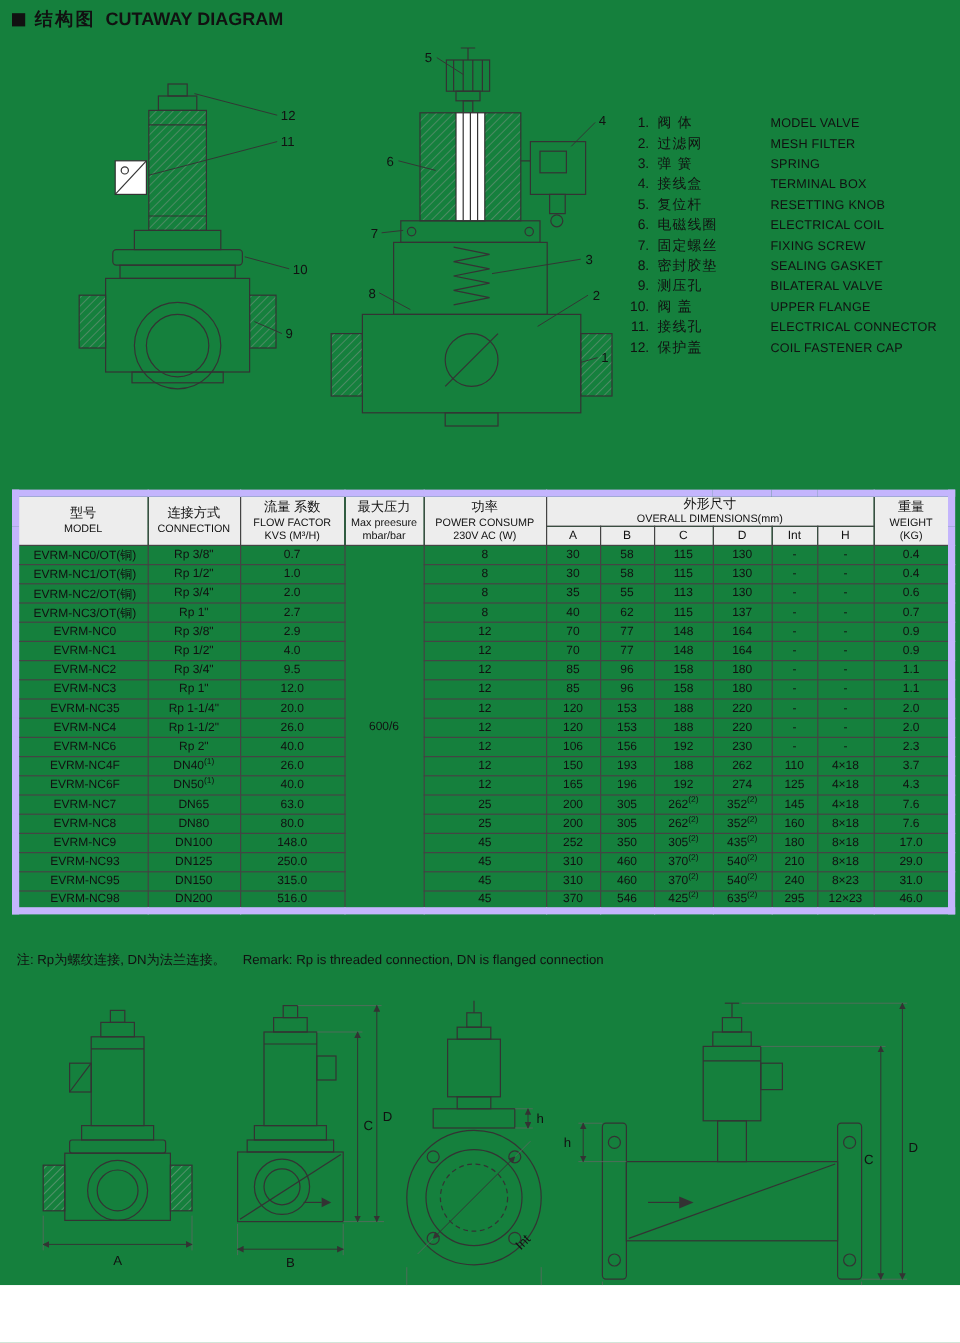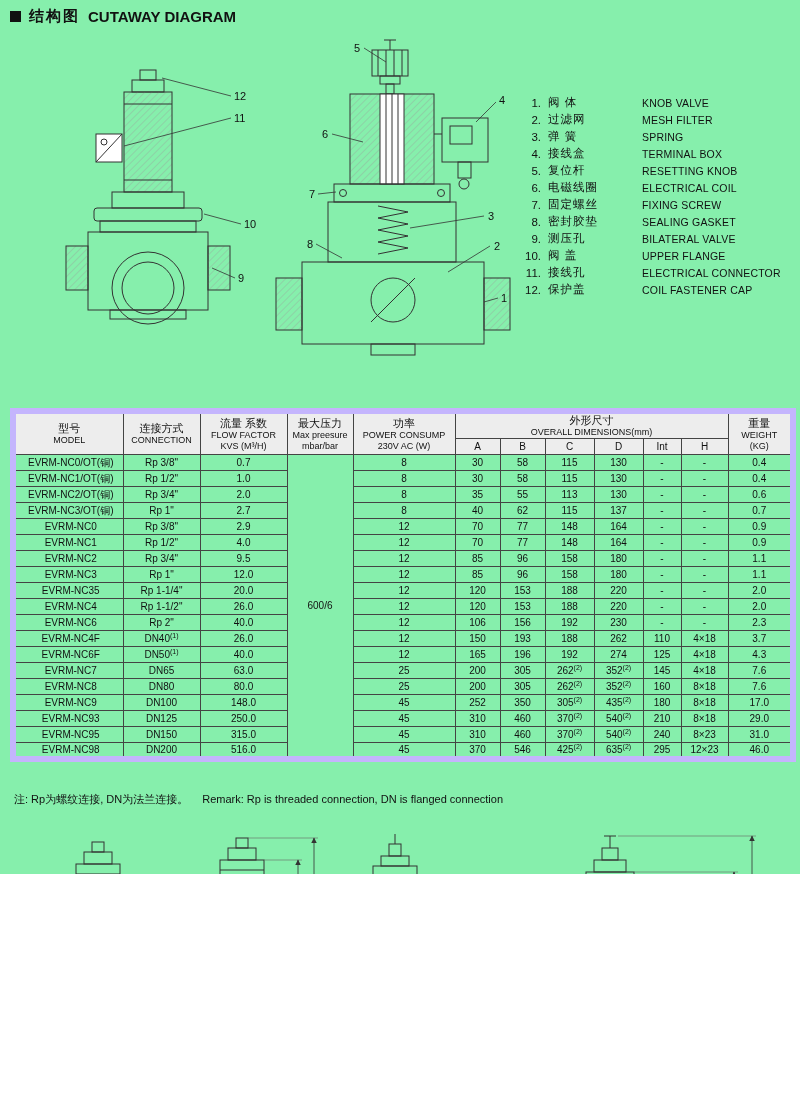--- a/index.html
+++ b/index.html
@@ -1,17 +1,17 @@
 <!DOCTYPE html>
 <html><head>
 <meta charset="utf-8">
 <style>
   * { margin:0; padding:0; box-sizing:border-box; }
   html,body { background:#fff; }
-  .page { position:relative; width:800px; height:874px; background:#86efac;
+  .page { position:relative; width:800px; height:1071px; background:#15803d;
           font-family:"Liberation Sans", sans-serif; color:#111; overflow:hidden; }
 
   .title { position:absolute; left:10px; top:7px; display:flex; align-items:center;
            gap:8px; font-weight:bold; font-size:15px; }
   .title .sq { width:11px; height:11px; background:#111; display:inline-block; }
   .title .cnt { letter-spacing:2px; }
 
   .drawL { position:absolute; left:40px; top:62px; }
   .drawR { position:absolute; left:268px; top:34px; }
 
@@ -150,21 +150,21 @@
       <text x="226" y="216">2</text>
       <text x="39" y="214">8</text>
       <text x="233" y="268">1</text>
     </g>
   </svg>
 
   <div class="parts">
       <div class="part-row">
         <span class="p-num">1.</span>
         <span class="p-cn">阀 体</span>
-        <span class="p-en">KNOB VALVE</span>
+        <span class="p-en">MODEL VALVE</span>
       </div>
       <div class="part-row">
         <span class="p-num">2.</span>
         <span class="p-cn">过滤网</span>
         <span class="p-en">MESH FILTER</span>
       </div>
       <div class="part-row">
         <span class="p-num">3.</span>
         <span class="p-cn">弹 簧</span>
         <span class="p-en">SPRING</span>

